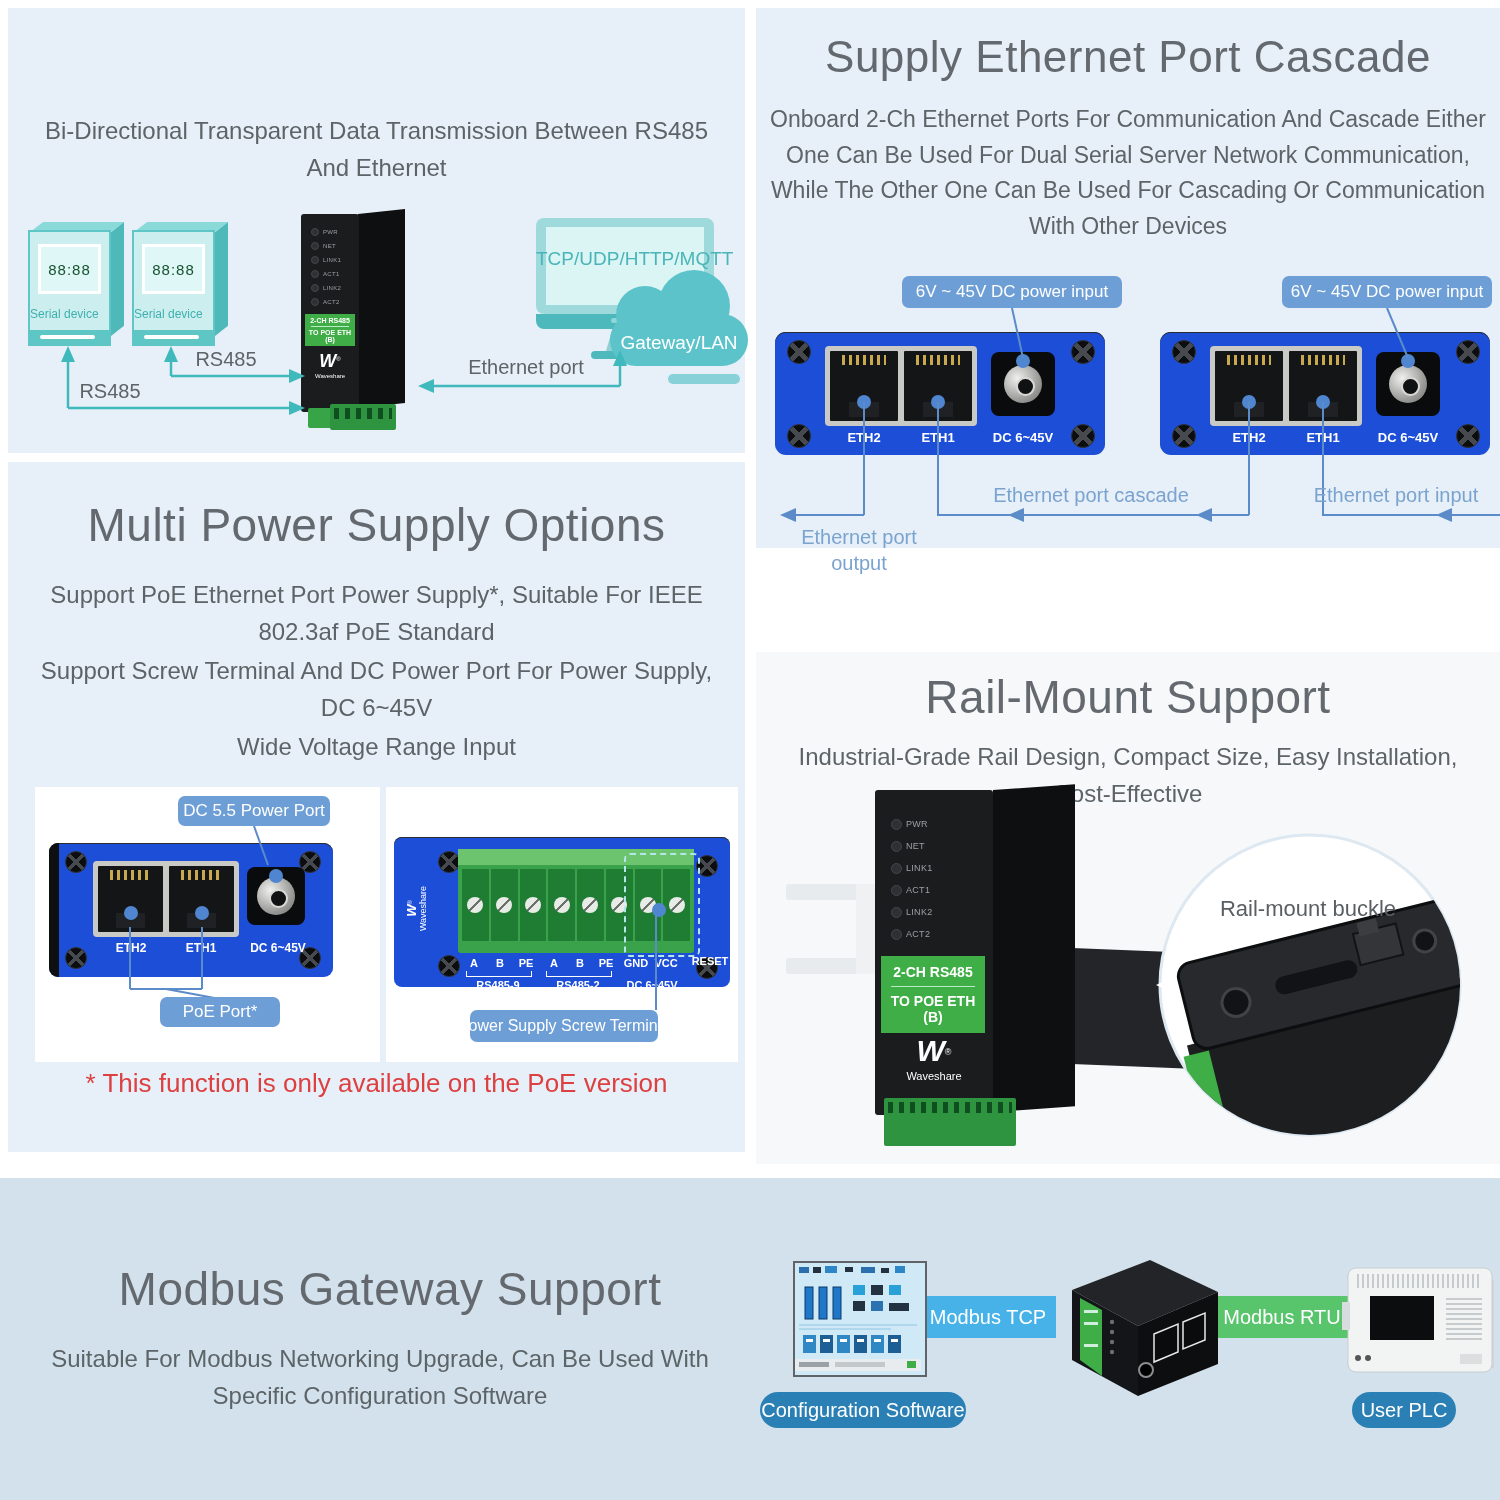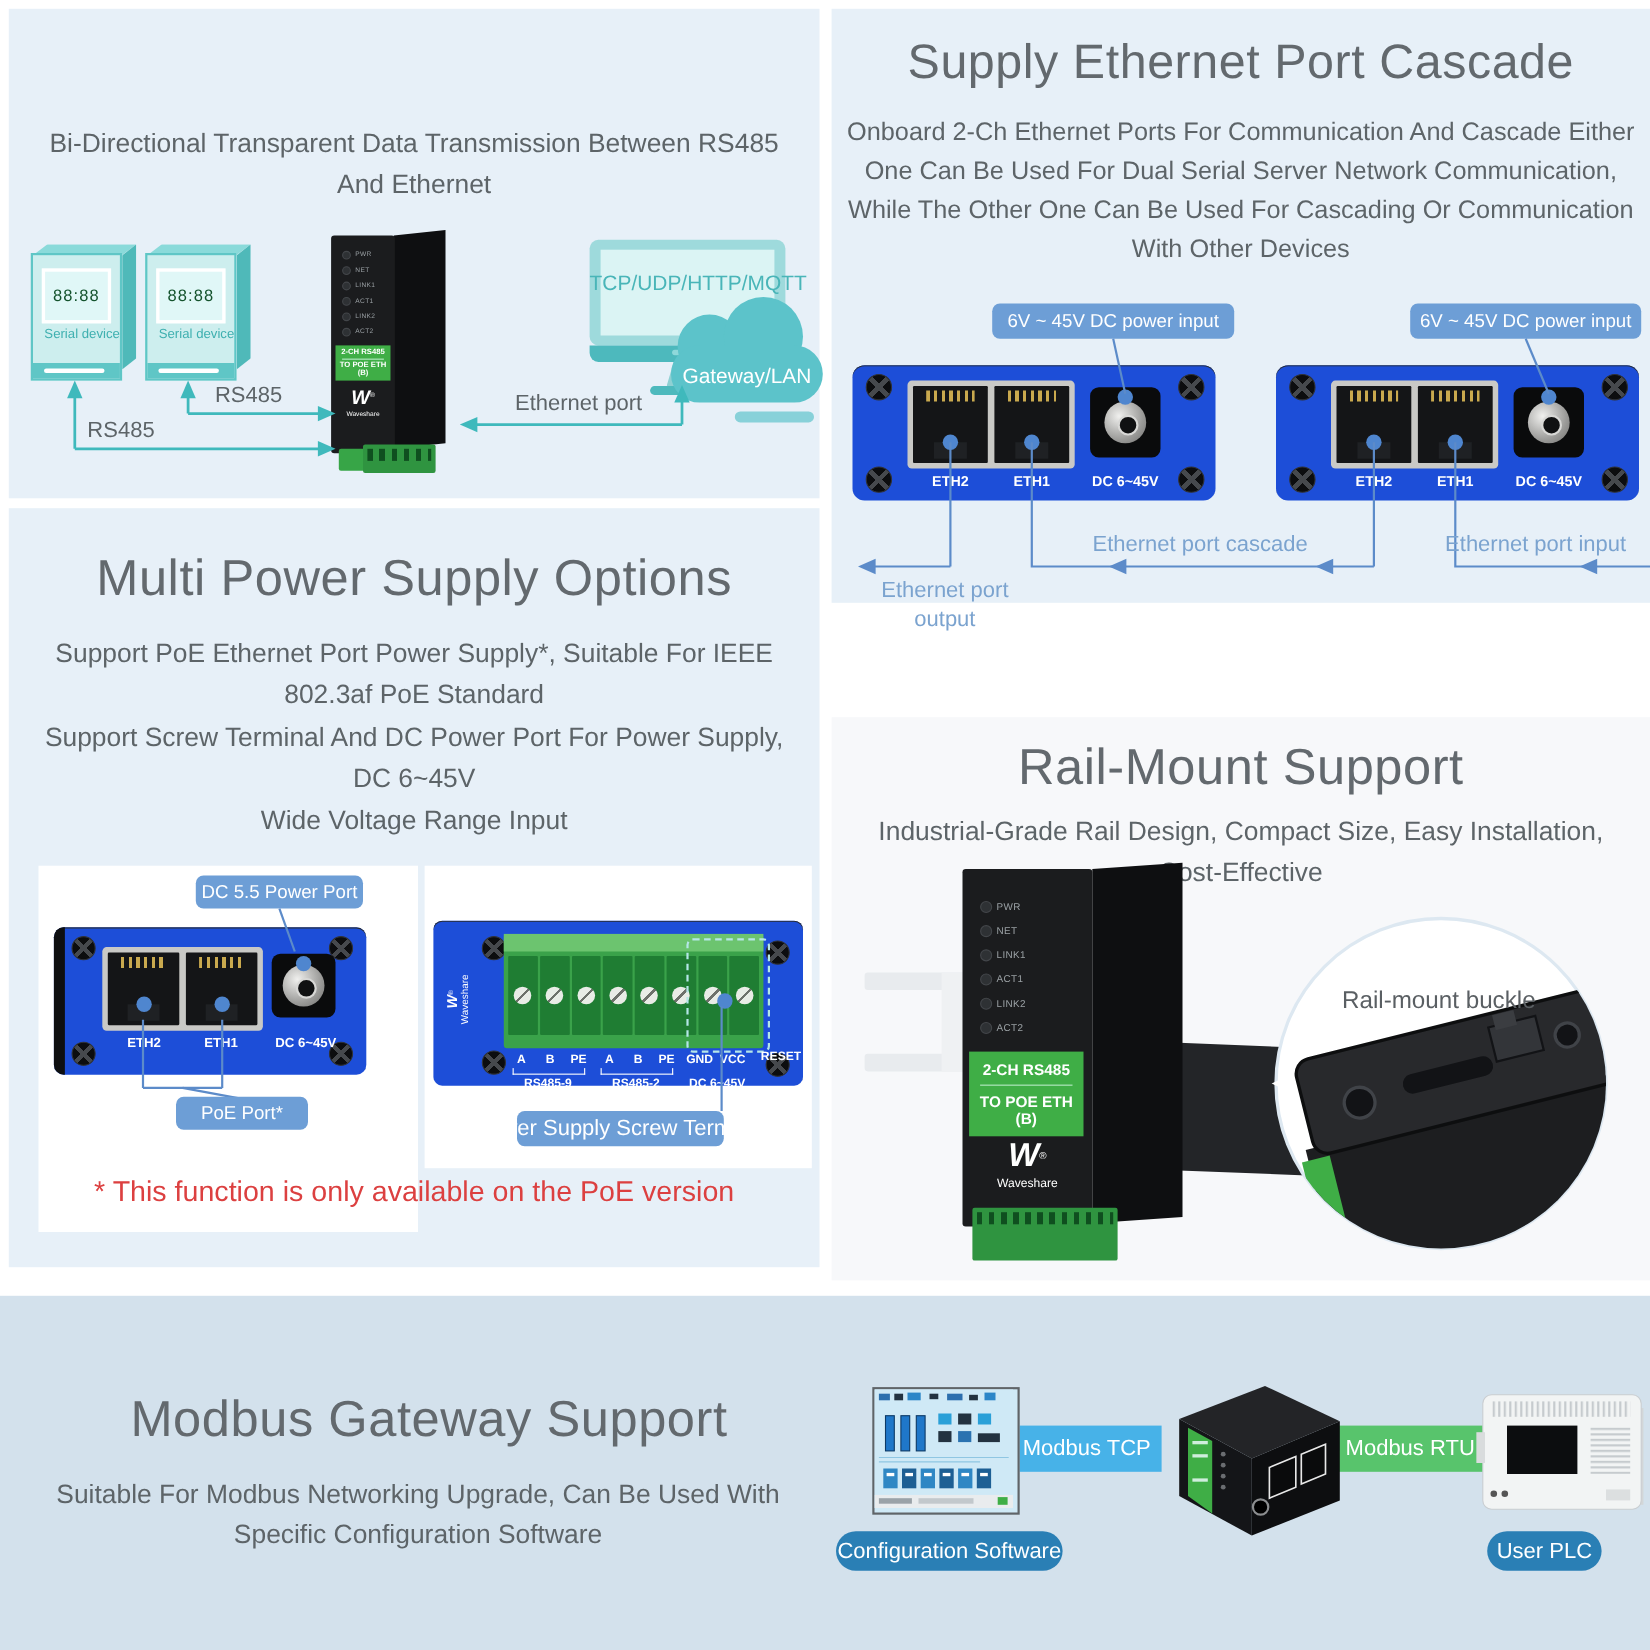--- a/index.html
+++ b/index.html
@@ -19,21 +19,21 @@
   .sdev{position:absolute;width:96px;height:126px}
   .sd-top{position:absolute;left:2px;top:0;width:94px;height:10px;background:#8adada;
           clip-path:polygon(0 100%,14% 0,100% 0,86% 100%)}
   .sd-right{position:absolute;right:0;top:0;width:13px;height:114px;background:#4fb9b9;
           clip-path:polygon(0 9%,100% 0,100% 91%,0 100%)}
   .sd-face{position:absolute;left:0;top:8px;width:79px;height:112px;background:#cdeeee;
           border:2px solid #5fc6c6}
   .sd-screen{position:absolute;left:8px;top:12px;width:57px;height:44px;background:#e0f7f7;
           border:3px solid #fff;display:flex;align-items:center;justify-content:center}
   .sd-digits{font-family:Liberation Sans, sans-serif;font-size:15px;color:#14532d;letter-spacing:1px}
-  .sd-label{position:absolute;left:0;top:64px;width:100%;text-align:right;font-size:12px;color:#3fb0b0}
+  .sd-label{position:absolute;left:0;top:75px;width:100%;text-align:left;font-size:12px;color:#3fb0b0}
   .sd-bar{position:absolute;left:0;bottom:0;width:100%;height:14px;background:#5fc6c6}
   .sd-bar i{position:absolute;left:10px;top:5px;width:55px;height:4px;background:#fff;border-radius:2px}
   
   .vface{position:absolute;background:#1b1c1e;border-radius:3px}
   .vside{position:absolute;background:#0e0f11;transform:skewY(-6deg);transform-origin:left top}
   .ledrow{position:absolute;left:10px;height:12px;display:flex;align-items:center;gap:4px}
   .leddot{width:6px;height:6px;border-radius:50%;background:#2e3134;border:1px solid #43464a;flex:none}
   .ledtxt{font-size:6px;color:#9aa0a4;letter-spacing:.3px}
   .glabel{position:absolute;background:#3fae46;color:#fff;text-align:center;font-weight:bold}
   .gdivider{display:block;height:1px;background:#b8ecc6;margin:2px 6px}
@@ -302,21 +302,21 @@
     <div class="blulab" style="left:540px;top:474px;width:200px">Ethernet port input</div>
   </section>
 
 
   <section class="panel" style="left:8px;top:462px;width:737px;height:690px">
     <h1 class="title" style="top:36px">Multi Power Supply Options</h1>
     <p class="sub" style="left:14px;top:114px;width:709px">Support PoE Ethernet Port Power Supply*, Suitable For IEEE 802.3af PoE Standard</p>
     <p class="sub" style="left:14px;top:190px;width:709px">Support Screw Terminal And DC Power Port For Power Supply, DC 6~45V</p>
     <p class="sub" style="left:14px;top:266px;width:709px">Wide Voltage Range Input</p>
 
-    <div class="card" style="left:27px;top:325px;width:345px;height:333px">
+    <div class="card" style="left:27px;top:325px;width:345px;height:275px">
       <div class="pill" style="left:143px;top:9px;width:152px;height:30px">
           <span>DC 5.5 Power Port</span>
         </div>
       <div class="cdev" style="left:14px;top:56px;width:284px;height:134px;border-radius:9px">
         <div style="position:absolute;left:0;top:0;width:10px;height:100%;background:#0e0f11;border-radius:9px 0 0 9px"></div>
         <span class="screw" style="left:16px;top:8px;width:20px;height:20px"></span>
         <span class="screw" style="left:250px;top:8px;width:20px;height:20px"></span>
         <span class="screw" style="left:16px;top:104px;width:20px;height:20px"></span>
         <span class="screw" style="left:250px;top:104px;width:20px;height:20px"></span>
         <div class="bezel" style="left:44px;top:18px;width:146px;height:76px">
@@ -405,21 +405,21 @@
         <span class="pin" style="left:316px;top:118px">RESET</span>
         <i class="brk" style="left:72px;top:134px;width:64px"></i>
         <i class="brk" style="left:152px;top:134px;width:64px"></i>
         <span class="pin" style="left:104px;top:142px">RS485-9</span>
         <span class="pin" style="left:184px;top:142px">RS485-2</span>
         <span class="pin" style="left:258px;top:142px">DC 6~45V</span>
       </div>
       <svg class="abs" style="left:0;top:0" width="352" height="275">
         <path d="M270 128 V223" stroke="#5c8bc9" stroke-width="2" fill="none"></path>
       </svg>
-      <div class="pill" style="left:84px;top:223px;width:188px;height:32px;font-size:20px">
+      <div class="pill" style="left:84px;top:223px;width:188px;height:32px;font-size:16px">
           <span>Power Supply Screw Terminal</span>
         </div>
     </div>
 
     <div class="redtext" style="left:0;top:606px;width:737px;font-size:26px">* This function is only available on the PoE version</div>
   </section>
 
   <section class="panel" style="left:756px;top:652px;width:744px;height:512px;background:#f7f8fa">
     <h1 class="title" style="top:18px">Rail-Mount Support</h1>
     <p class="sub" style="left:32px;top:86px;width:680px">Industrial-Grade Rail Design, Compact Size, Easy Installation, Cost-Effective</p>

